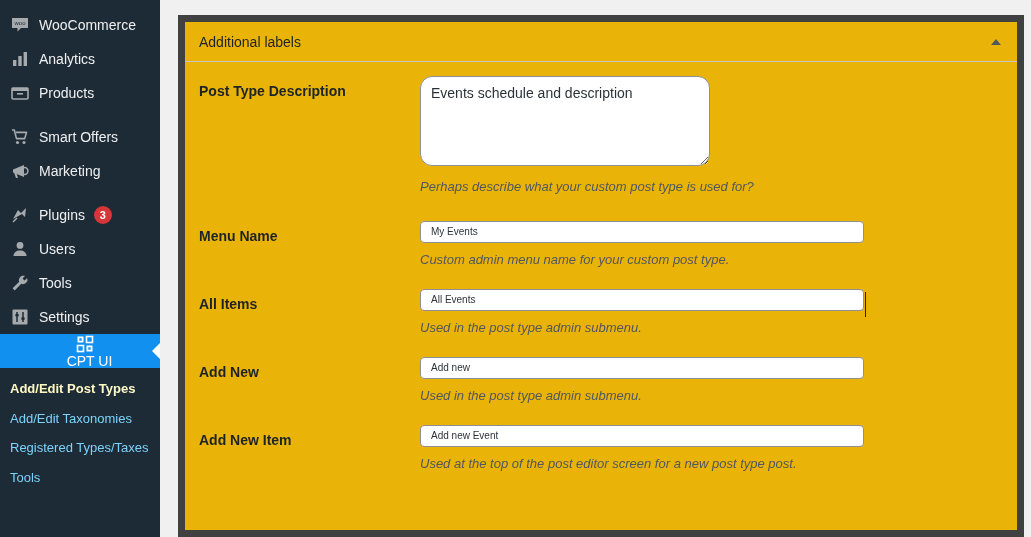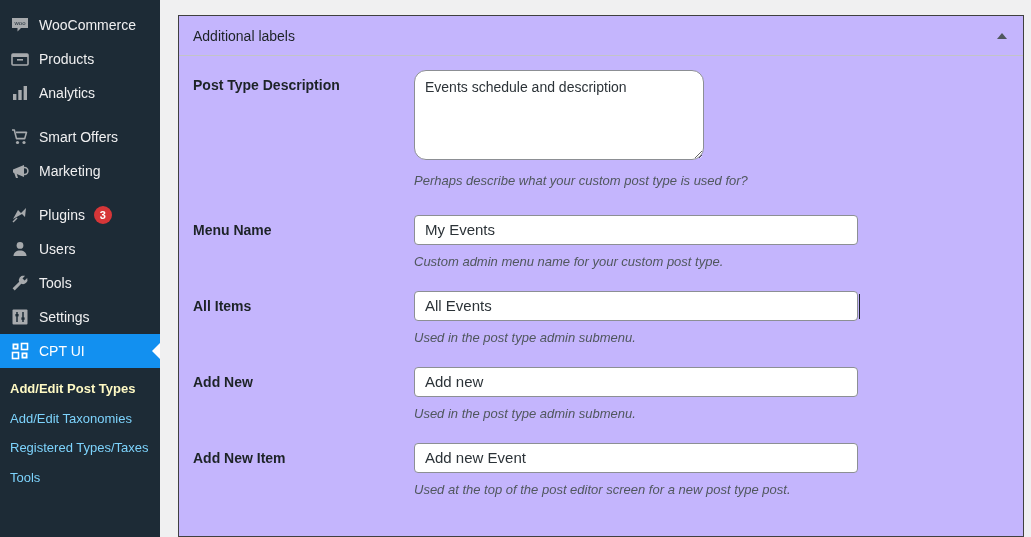--- a/index.html
+++ b/index.html
@@ -35,20 +35,21 @@
     font-size: 14px;
     position: relative;
     cursor: pointer;
     white-space: nowrap;
   }
   .menu-item .mi-label { margin-left: 9px; line-height: 1; }
   .menu-item.active {
     background: #1290f0;
     color: #fff;
     font-weight: 400;
+    flex-direction: column;
   }
   .menu-item.active .arrow-tip {
     position: absolute;
     right: -1px;
     top: 50%;
     transform: translateY(-50%);
     width: 0; height: 0;
     border-top: 9px solid transparent;
     border-bottom: 9px solid transparent;
     border-right: 9px solid #fff;
@@ -92,22 +93,22 @@
 
   
   .main {
     flex: 1;
     height: 537px;
     background: #f0f0f1;
     padding: 15px 6px 0 18px;
     overflow: hidden;
   }
   .panel {
-    background: #c4b5fd;
-    border: 1px solid #404040;
+    background: #eab308;
+    border: 7px solid #404040;
     width: 846px;
     min-height: 522px;
   }
   .panel-header {
     height: 40px;
     border-bottom: 1px solid #c3c4c7;
     display: flex;
     align-items: center;
     justify-content: space-between;
     padding: 0 12px 0 14px;
@@ -142,25 +143,25 @@
     min-width: 221px;
     font-size: 14px;
     font-weight: 700;
     color: #1d2327;
     padding-top: 7px;
   }
   .field-col { flex: 1; position: relative; }
 
   input[type="text"].ctrl {
     width: 444px;
-    height: 30px;
+    height: 22px;
     border: 1px solid #8c8f94;
     border-radius: 4px;
     padding: 0 10px;
-    font-size: 15px;
+    font-size: 10px;
     color: #2c3338;
     font-family: "Liberation Sans", sans-serif;
     background: #fff;
     outline: none;
   }
   textarea.ctrl {
     width: 290px;
     height: 90px;
     border: 1px solid #8c8f94;
     border-radius: 12px;
@@ -206,36 +207,36 @@
           <svg width="20" height="20" viewBox="0 0 20 20">
               <path d="M2 3h16v10H11l-3.5 3.5V13H2z" fill="#a7aaad"></path>
               <text x="10" y="10" font-size="6" fill="#1d2b36" text-anchor="middle" font-family="Liberation Sans">woo</text>
             </svg>
         </span>
         <span class="mi-label">WooCommerce</span>
       </div>
       <div class="menu-item">
         <span class="icon">
           <svg width="20" height="20" viewBox="0 0 20 20">
+              <rect x="3" y="11" width="3.4" height="6" fill="#a7aaad"></rect>
+              <rect x="8.3" y="7" width="3.4" height="10" fill="#a7aaad"></rect>
+              <rect x="13.6" y="3" width="3.4" height="14" fill="#a7aaad"></rect>
+            </svg>
+        </span>
+        <span class="mi-label">Analytics</span>
+      </div>
+      <div class="menu-item">
+        <span class="icon">
+          <svg width="20" height="20" viewBox="0 0 20 20">
               <rect x="2" y="5" width="16" height="11" rx="1" fill="none" stroke="#a7aaad" stroke-width="1.6"></rect>
               <rect x="2" y="5" width="16" height="3" fill="#a7aaad"></rect>
               <rect x="7" y="10" width="6" height="1.6" fill="#a7aaad"></rect>
             </svg>
         </span>
         <span class="mi-label">Products</span>
-      </div>
-      <div class="menu-item">
-        <span class="icon">
-          <svg width="20" height="20" viewBox="0 0 20 20">
-              <rect x="3" y="11" width="3.4" height="6" fill="#a7aaad"></rect>
-              <rect x="8.3" y="7" width="3.4" height="10" fill="#a7aaad"></rect>
-              <rect x="13.6" y="3" width="3.4" height="14" fill="#a7aaad"></rect>
-            </svg>
-        </span>
-        <span class="mi-label">Analytics</span>
       </div>
     </div>
 
     <div class="group-gap"></div>
 
     <div class="menu-group">
       <div class="menu-item">
         <span class="icon">
           <svg width="20" height="20" viewBox="0 0 20 20">
               <path d="M2 3h2.3l2.2 8.6h8.2l1.8-6.2H6" fill="none" stroke="#a7aaad" stroke-width="1.6" stroke-linejoin="round"></path>

